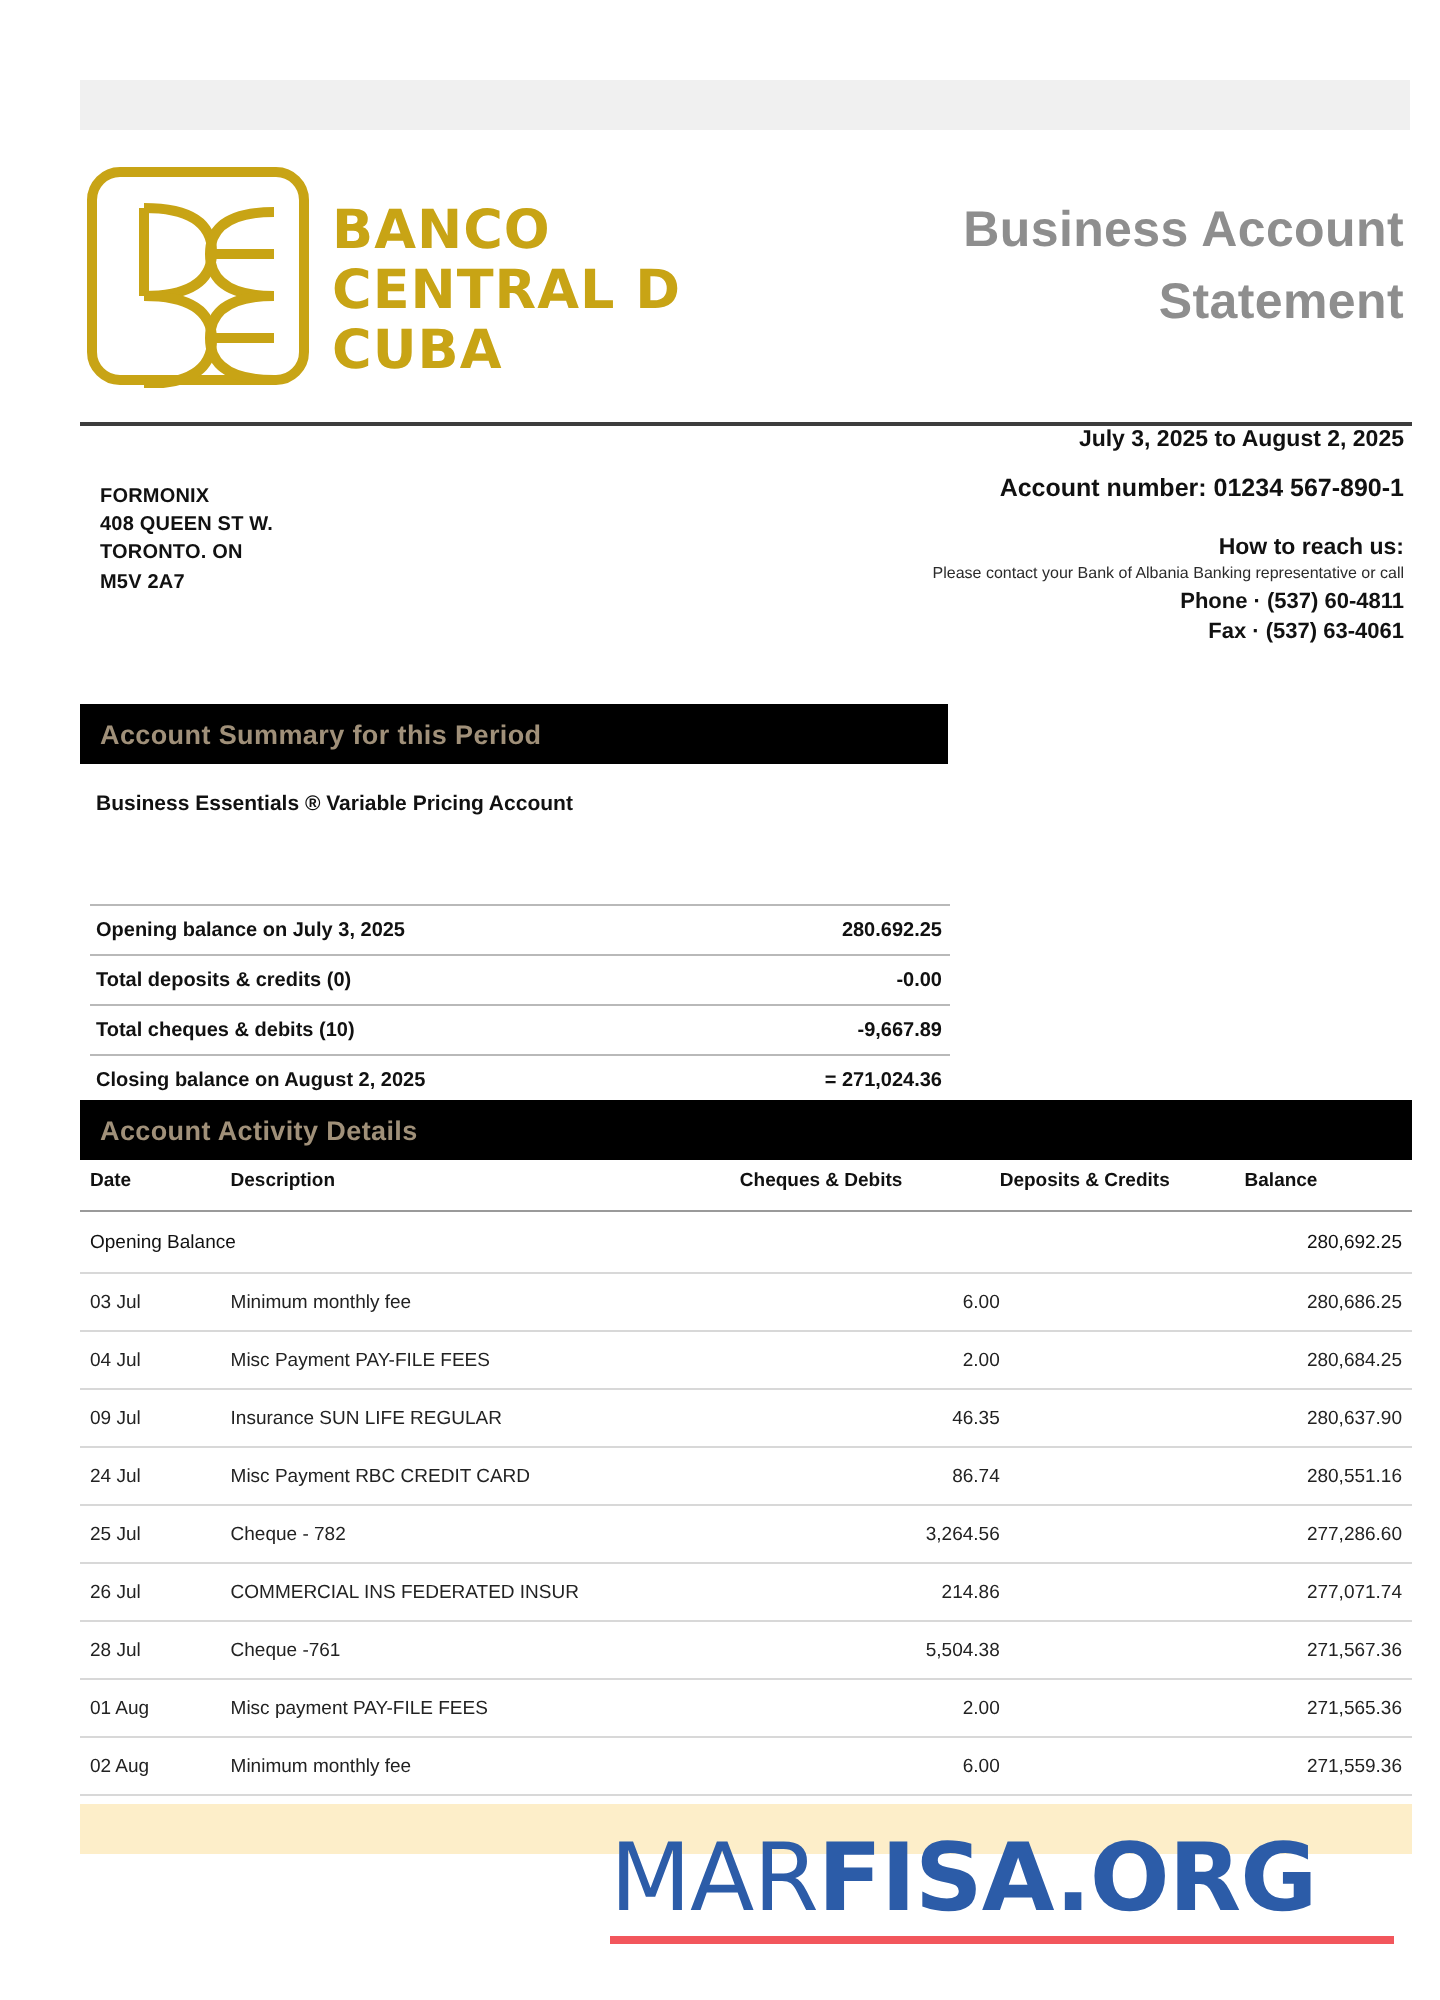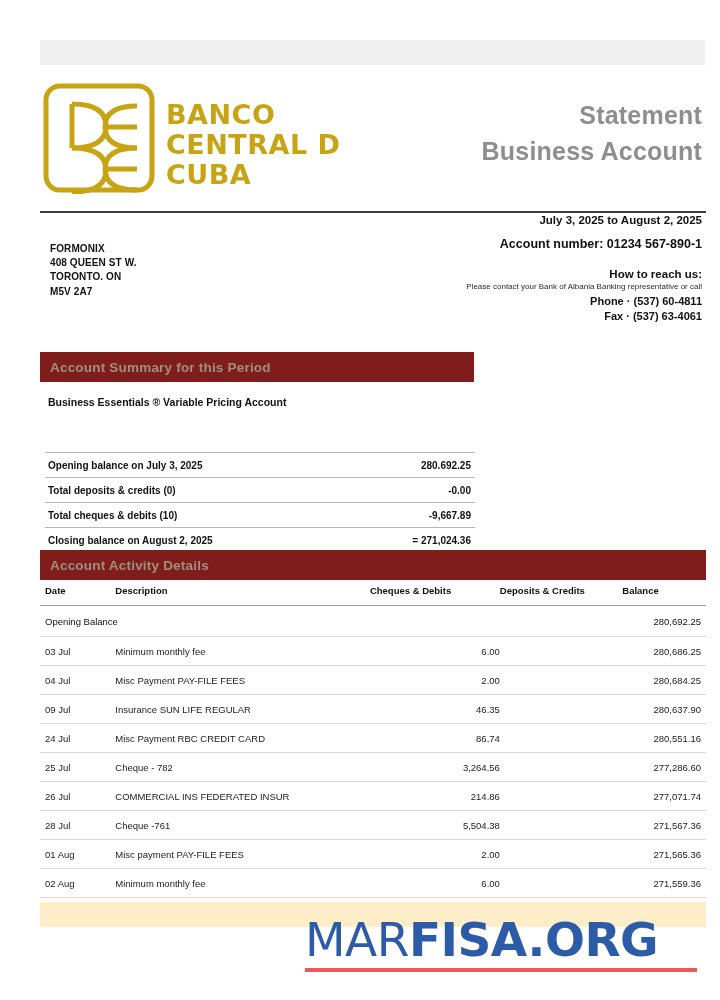--- a/index.html
+++ b/index.html
@@ -103,21 +103,21 @@
   }
   .meta-line {
     font-size: 11px;
     font-weight: bold;
     line-height: 1.33;
   }
 
   
   .banner {
     position: absolute;
-    background: #7f1d1d;
+    background: #000000;
     color: #a09079;
     font-size: 13.5px;
     font-weight: bold;
     letter-spacing: .2px;
     display: flex;
     align-items: center;
     padding-left: 10px;
     box-sizing: border-box;
   }
   #banner-summary {
@@ -248,22 +248,22 @@
       </g>
       <g fill="#c8a415" font-family="'DejaVu Sans', sans-serif" font-weight="bold">
         <text x="124" y="42" font-size="27" letter-spacing="0.5">BANCO</text>
         <text x="124" y="72" font-size="27" letter-spacing="0.5">CENTRAL DE</text>
         <text x="124" y="102" font-size="27" letter-spacing="0.5">CUBA</text>
       </g>
     </svg>
   </div>
 
   <div class="doc-title">
+    <div>Business Account</div>
     <div>Statement</div>
-    <div>Business Account</div>
   </div>
 
   <div class="rule-dark"></div>
 
   <div class="address">
     <div>FORMONIX</div>
     <div>408 QUEEN ST W.</div>
     <div>TORONTO. ON</div>
     <div>M5V 2A7</div>
   </div>

